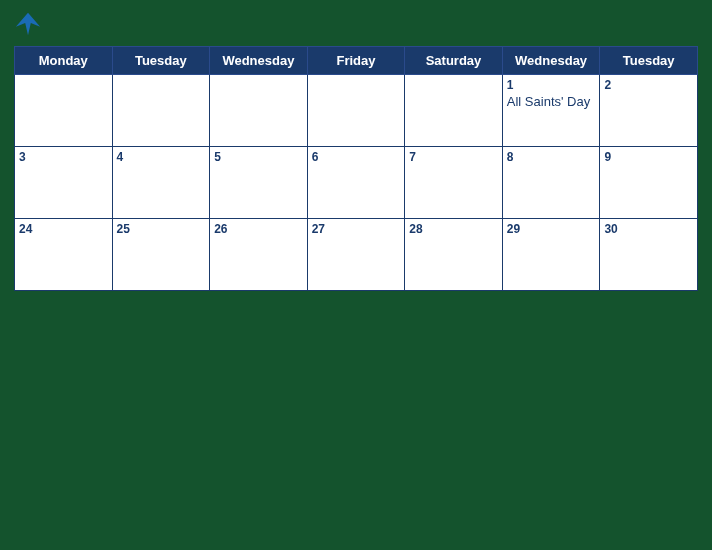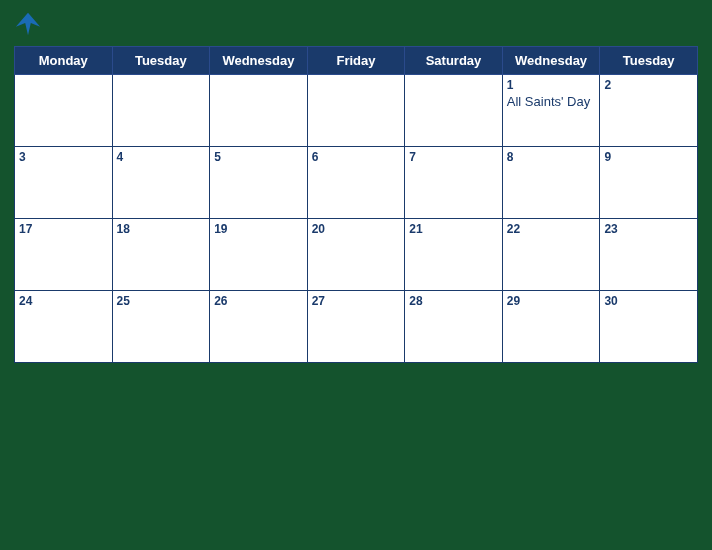--- a/index.html
+++ b/index.html
@@ -161,43 +161,20 @@
           </td>
           <td>
             <div class="day-number">8</div>
           </td>
           <td>
             <div class="day-number">9</div>
           </td>
         </tr>
         <tr>
           <td>
-            <div class="day-number">17</div>
-          </td>
-          <td>
-            <div class="day-number">18</div>
-          </td>
-          <td>
-            <div class="day-number">19</div>
-          </td>
-          <td>
-            <div class="day-number">20</div>
-          </td>
-          <td>
-            <div class="day-number">21</div>
-          </td>
-          <td>
-            <div class="day-number">22</div>
-          </td>
-          <td>
-            <div class="day-number">23</div>
-          </td>
-        </tr>
-        <tr>
-          <td>
             <div class="day-number">24</div>
           </td>
           <td>
             <div class="day-number">25</div>
           </td>
           <td>
             <div class="day-number">26</div>
           </td>
           <td>
             <div class="day-number">27</div>

